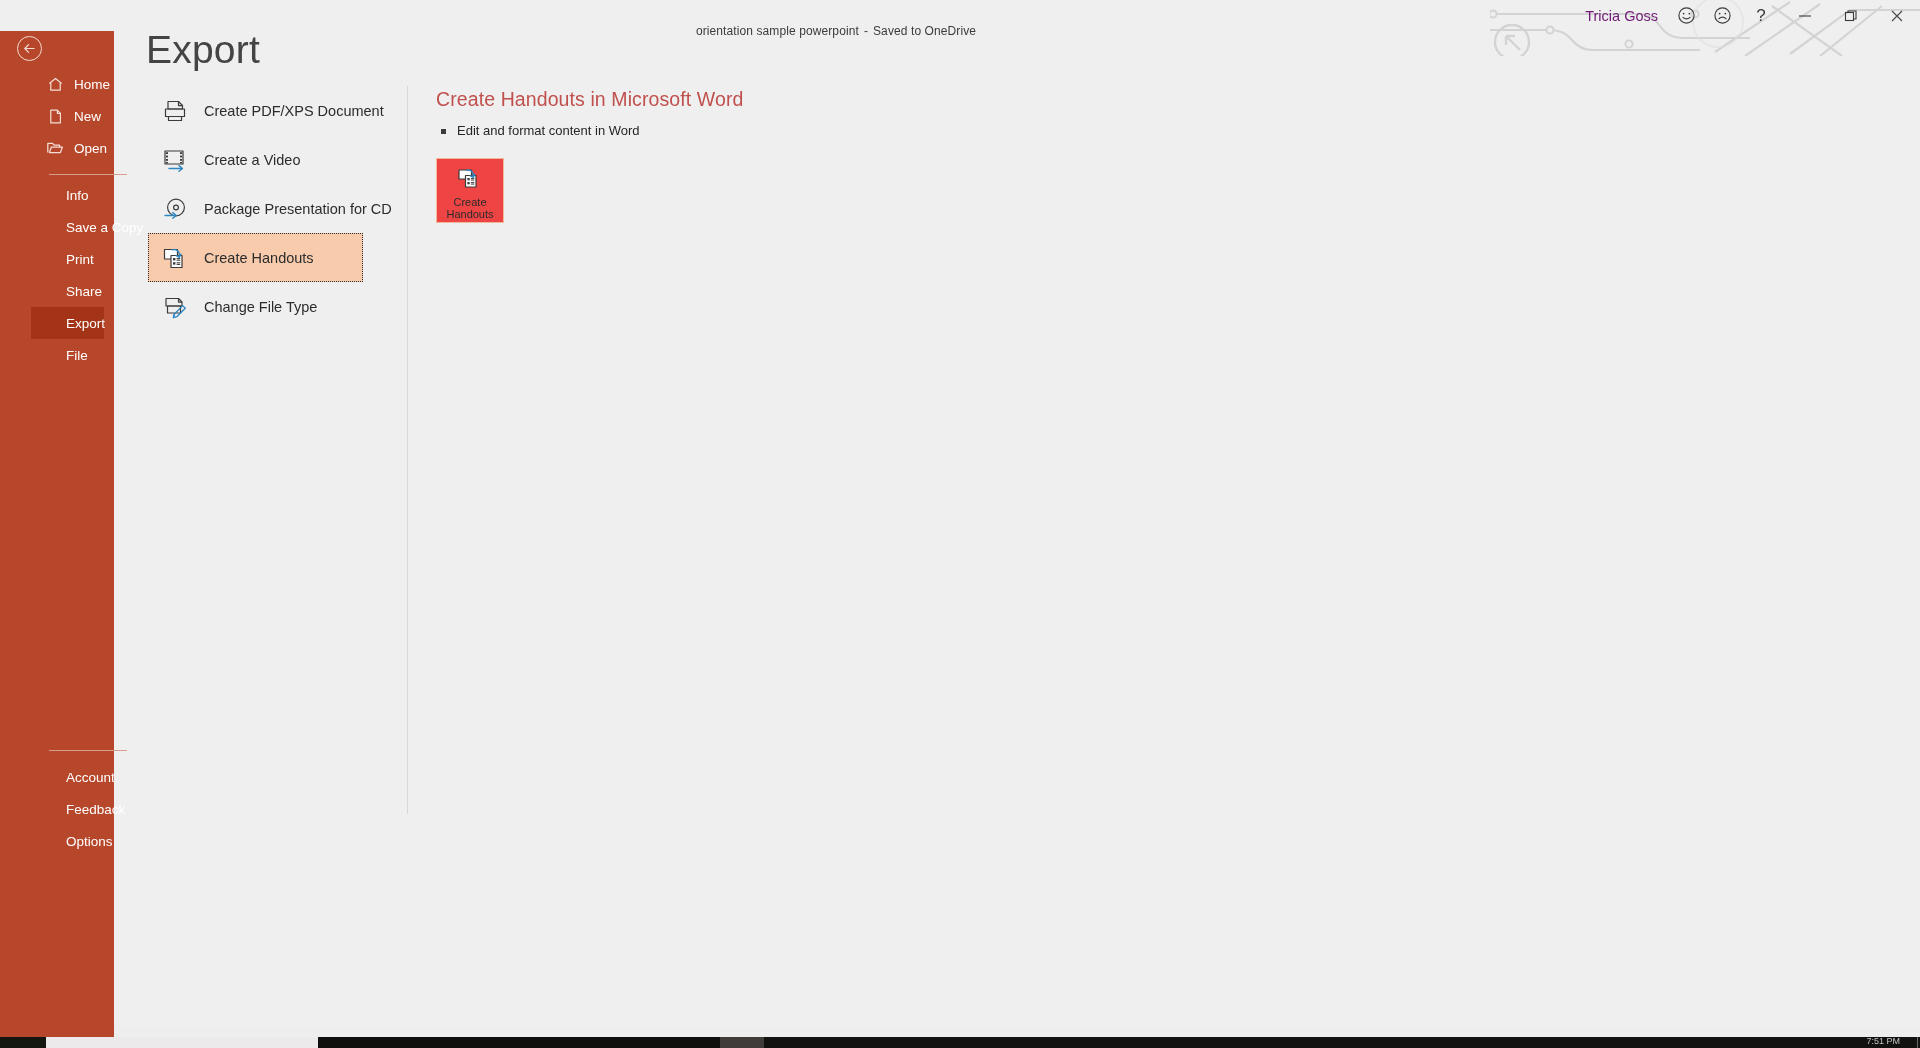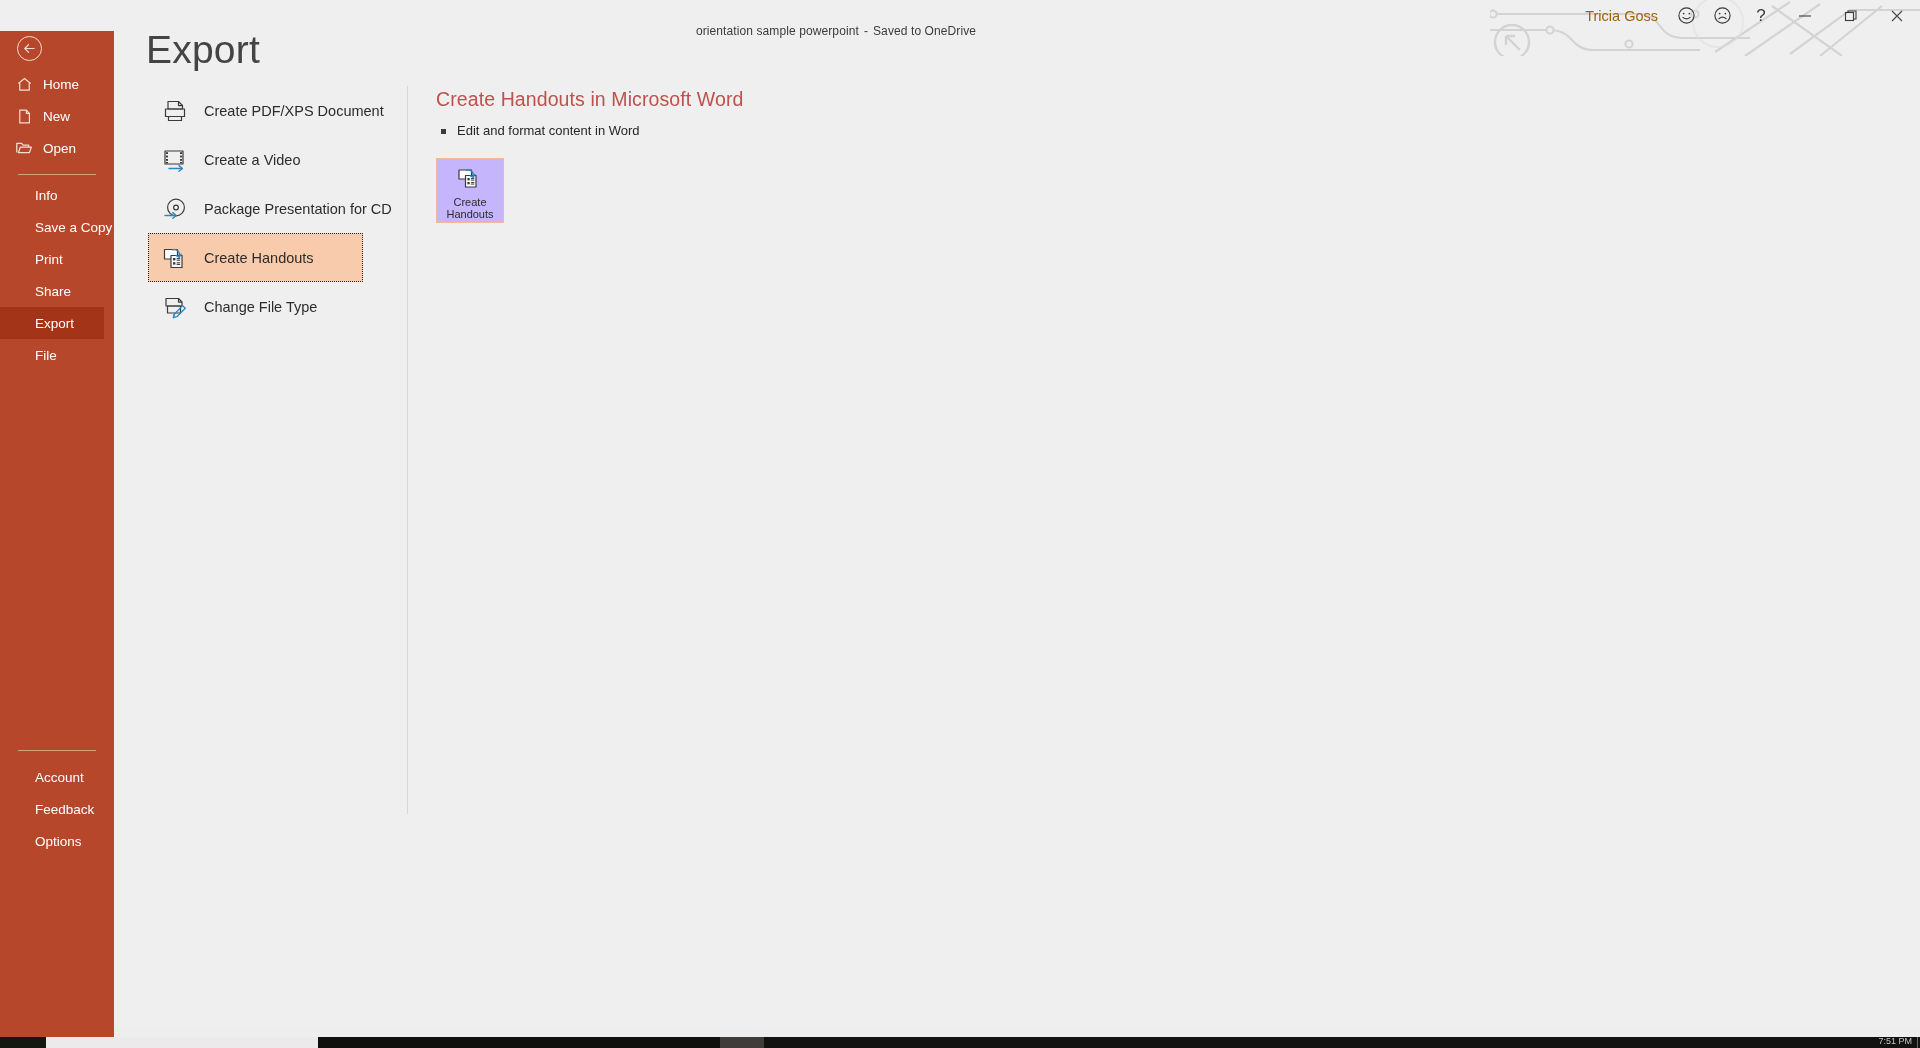--- a/index.html
+++ b/index.html
@@ -34,21 +34,21 @@
   }
   .title-sep { padding: 0 5px; }
 
   .tb-right {
     position: absolute; right: 0; top: 0;
     height: 31px;
     display: flex; align-items: center;
     z-index: 45;
   }
   .user-name {
-    font-size: 14.5px; color: #a16207;
+    font-size: 14.5px; color: #701a75;
     padding-right: 10px; white-space: nowrap;
   }
   .tb-icon {
     width: 36px; height: 31px;
     display: flex; align-items: center; justify-content: center;
     color: #3b3b3b;
   }
   .tb-icon.help { font-size: 17px; width: 42px; }
   .tb-win {
     width: 46px; height: 31px;
@@ -79,21 +79,21 @@
     width: 38px; height: 34px;
     display: flex; align-items: center; justify-content: center;
   }
   .back-btn .circle {
     width: 25px; height: 25px;
     border: 1.4px solid #f4d9d2;
     border-radius: 50%;
     display: flex; align-items: center; justify-content: center;
   }
 
-  .rail-group { position: absolute; left: 0; width: 104px; }
+  .rail-group { position: absolute; left: 0; width: 104px; padding-left: 31px; }
   .rail-top { top: 68px; }
   .rail-mid { top: 179px; }
   .rail-bottom { top: 740px; }
 
   .rail-item {
     position: relative;
     height: 32px;
     display: flex; align-items: center;
     color: #ffffff;
     font-size: 13.5px;
@@ -191,21 +191,21 @@
     content: "";
     position: absolute;
     left: 5px; top: 7px;
     width: 5px; height: 5px;
     background: #3b3b3b;
   }
 
   .big-btn {
     margin-top: 18px;
     width: 68px; height: 65px;
-    background: #c4b5fd;
+    background: #ef4444;
     border: 1px solid #f0b999;
     display: flex; flex-direction: column;
     align-items: center; justify-content: flex-start;
     padding-top: 7px;
   }
   .big-btn .bicon {
     width: 34px; height: 27px;
     display: flex; align-items: center; justify-content: center;
     margin-bottom: 3px;
   }
@@ -242,21 +242,21 @@
     position: absolute; left: 318px; top: 0;
     width: 402px; height: 11px;
     background: #100f0e;
   }
   .tb-seg-d {
     position: absolute; left: 720px; top: 0;
     width: 44px; height: 11px;
     background: #3f3c39;
   }
   .tb-clock {
-    position: absolute; right: 8px; top: -1px;
+    position: absolute; right: 20px; top: -1px;
     font-size: 9px; color: #d8d8d8;
     line-height: 11px;
     opacity: .9;
   }
   .tb-divider {
     position: absolute; right: 2px; top: 0;
     width: 1px; height: 11px;
     background: #6a6a6a;
   }
 </style>

